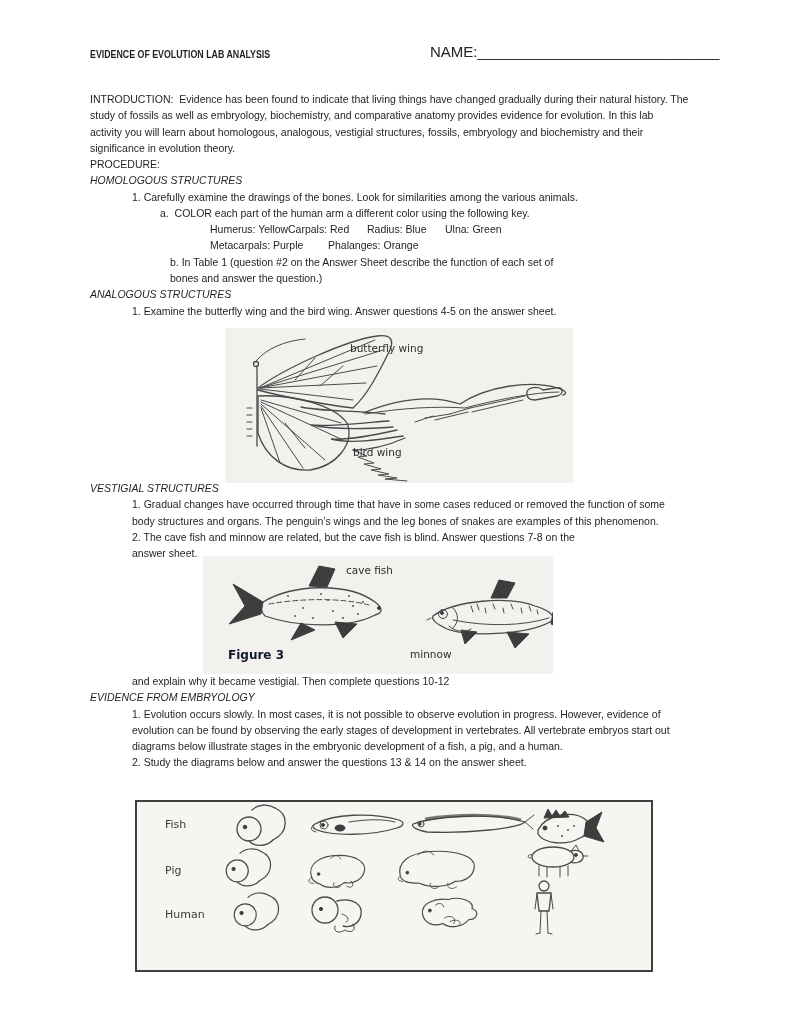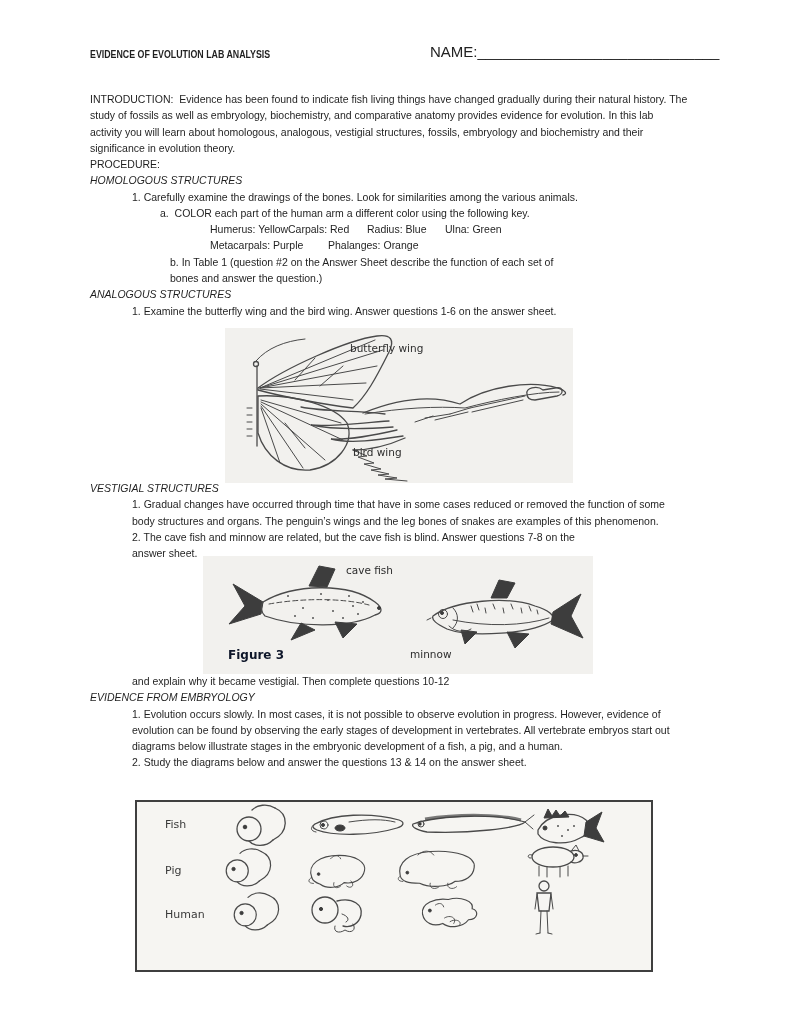--- a/index.html
+++ b/index.html
@@ -44,21 +44,21 @@
 </style>
 </head>
 <body>
 
 <div class="page">
 
   <div class="doc-title">EVIDENCE OF EVOLUTION LAB ANALYSIS</div>
   <div class="name-row"><span>NAME:</span><span>_____________________________</span></div>
 
   <div class="textblock" style="top:91px;">
-    <div class="line"><span class="bold">INTRODUCTION:</span><span>  Evidence has been found to indicate fish living things have changed gradually during their natural history. The</span></div>
+    <div class="line"><span class="bold">INTRODUCTION:</span><span>  Evidence has been found to indicate that living things have changed gradually during their natural history. The</span></div>
     <div class="line">study of fossils as well as embryology, biochemistry, and comparative anatomy provides evidence for evolution. In this lab</div>
     <div class="line">activity you will learn about homologous, analogous, vestigial structures, fossils, embryology and biochemistry and their</div>
     <div class="line">significance in evolution theory.</div>
   </div>
 
   <div class="textblock" style="top:156px;">
     <div class="line bold">PROCEDURE:</div>
     <div class="line italic">HOMOLOGOUS STRUCTURES</div>
     <div class="line ind1">1. Carefully examine the drawings of the bones. Look for similarities among the various animals.</div>
     <div class="line ind2">a.  COLOR each part of the human arm a different color using the following key.</div>
@@ -68,21 +68,21 @@
       <span class="keyspan" style="left:277px;">Radius: Blue</span>
       <span class="keyspan" style="left:355px;">Ulna: Green</span>
     </div>
     <div class="line">
       <span class="keyspan" style="left:120px;">Metacarpals: Purple</span>
       <span class="keyspan" style="left:238px;">Phalanges: Orange</span>
     </div>
     <div class="line ind3">b. In Table 1 (question #2 on the Answer Sheet describe the function of each set of</div>
     <div class="line ind3">bones and answer the question.)</div>
     <div class="line italic">ANALOGOUS STRUCTURES</div>
-    <div class="line ind1">1. Examine the butterfly wing and the bird wing. Answer questions 1-6 on the answer sheet.</div>
+    <div class="line ind1">1. Examine the butterfly wing and the bird wing. Answer questions 4-5 on the answer sheet.</div>
   </div>
 
   <div class="fig" style="left:225px; top:328px; width:348px; height:155px;">
     <svg width="348" height="155" viewBox="0 0 348 155">
 
       <path class="sk" d="M32,38 L32,118"></path>
       <circle class="sk" cx="31" cy="36" r="2.5"></circle>
       <path class="sk thin" d="M31,33 C42,20 60,13 80,11"></path>
       <path class="sk thin" d="M27,80 l-5,0 M27,87 l-5,0 M27,94 l-5,0 M27,101 l-5,0 M27,108 l-5,0"></path>
 
@@ -108,21 +108,21 @@
   </div>
 
   <div class="textblock" style="top:480px;">
     <div class="line italic">VESTIGIAL STRUCTURES</div>
     <div class="line ind1">1. Gradual changes have occurred through time that have in some cases reduced or removed the function of some</div>
     <div class="line ind1">body structures and organs. The penguin’s wings and the leg bones of snakes are examples of this phenomenon.</div>
     <div class="line ind1">2. The cave fish and minnow are related, but the cave fish is blind. Answer questions 7-8 on the</div>
     <div class="line ind1">answer sheet.</div>
   </div>
 
-  <div class="fig" style="left:203px; top:556px; width:390px; height:118px;">
+  <div class="fig" style="left:203px; top:556px; width:350px; height:118px;">
     <svg width="390" height="118" viewBox="0 0 390 118">
 
       <path class="skf" d="M60,46 L30,28 L42,50 L26,68 L58,58 Z"></path>
       <path class="sk" d="M60,46 C90,28 145,26 172,46 C180,52 180,57 172,59 C148,72 95,72 62,60 C58,56 57,50 60,46 Z"></path>
       <path class="skf" d="M106,30 L116,10 L132,13 L124,31 Z"></path>
       <path class="skf" d="M98,67 L88,84 L112,74 Z"></path>
       <path class="skf" d="M132,66 L140,82 L154,68 Z"></path>
       <path class="sk thin" d="M66,48 C100,42 140,42 166,49" stroke-dasharray="5,3"></path>
       <circle class="skf" cx="176" cy="52" r="1.5"></circle>
       <g fill="#555" stroke="none">

